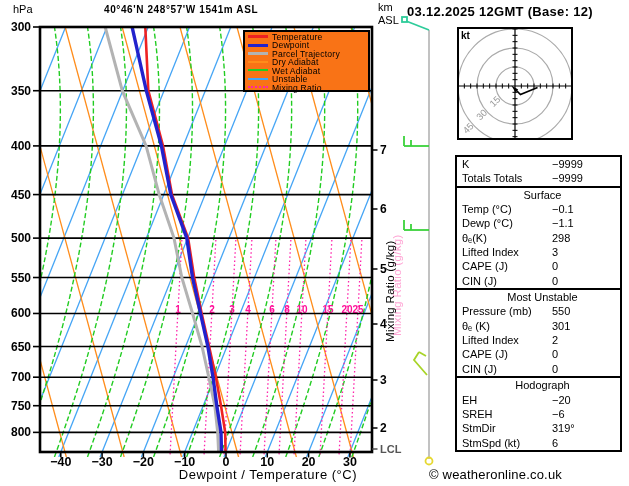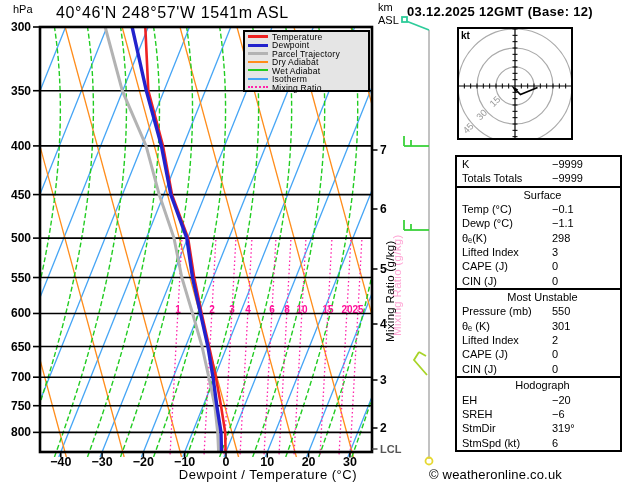--- a/index.html
+++ b/index.html
@@ -1,28 +1,28 @@
 <!DOCTYPE html>
 <html><head>
 <meta charset="utf-8">
 <style>
   html,body{margin:0;padding:0;background:#fff;}
   #root{position:relative;width:629px;height:486px;background:#fff;overflow:hidden;
         font-family:"Liberation Sans",sans-serif;color:#000;}
   svg{position:absolute;left:0;top:0;}
   .abs{position:absolute;white-space:nowrap;}
-  .title{font-size:16px;font-weight:normal;letter-spacing:.6px;}
+  .title{font-size:10px;font-weight:bold;letter-spacing:.6px;margin-left:48px;}
   .datetime{font-size:13px;font-weight:bold;letter-spacing:.3px;}
   .unit{font-size:11px;line-height:13px;}
   .xlabel{font-size:13px;letter-spacing:.5px;}
   .vlabel{transform:rotate(-90deg);transform-origin:0 0;font-size:11.5px;letter-spacing:.3px;}
   .vghost{color:#ffa6d5;}
   .footer{font-size:13px;font-weight:normal;letter-spacing:.2px;}
   
-  #legend{left:243px;top:30px;width:127px;height:62px;border:2px solid #000;background:#e5e5e5;
+  #legend{left:243px;top:30px;width:127px;height:62px;border:2px solid #000;background:#f97316;
           box-sizing:border-box;padding:1px 0 0 3px;}
   .leg-row{height:8.45px;line-height:8.45px;font-size:8.6px;letter-spacing:.2px;}
   .leg-sw{display:inline-block;width:20px;vertical-align:middle;margin-right:4px;margin-top:-2px;}
   
   #datatable{left:455px;top:155px;width:167px;border:2px solid #000;background:#fff;
              box-sizing:border-box;font-size:11px;}
   .tsection{border-top:2px solid #000;}
   .tsection:first-child{border-top:none;}
   .trow{position:relative;height:14.35px;line-height:14.45px;padding-left:5px;}
   .trow .val{position:absolute;left:95px;top:0;text-align:right;}
@@ -271,21 +271,21 @@
   <div class="abs vlabel" style="left:384px;top:342px;">Mixing Ratio (g/kg)</div>
 
   <div class="abs xlabel" style="left:77px;top:467px;width:280px;text-align:right;">Dewpoint / Temperature (°C)</div>
 
   <div id="legend" class="abs">
       <div class="leg-row"><span class="leg-sw" style="height: 3px; background: rgb(238, 34, 34);"></span><span>Temperature</span></div>
       <div class="leg-row"><span class="leg-sw" style="height: 3px; background: rgb(34, 34, 204);"></span><span>Dewpoint</span></div>
       <div class="leg-row"><span class="leg-sw" style="height: 3px; background: rgb(179, 179, 179);"></span><span>Parcel Trajectory</span></div>
       <div class="leg-row"><span class="leg-sw" style="height: 2px; background: rgb(255, 140, 26);"></span><span>Dry Adiabat</span></div>
       <div class="leg-row"><span class="leg-sw" style="height: 2px; background: rgb(34, 204, 34);"></span><span>Wet Adiabat</span></div>
-      <div class="leg-row"><span class="leg-sw" style="height: 2px; background: rgb(69, 165, 245);"></span><span>Isotherm</span></div>
+      <div class="leg-row"><span class="leg-sw" style="height: 2px; background: rgb(69, 165, 245);"></span><span>Unstable</span></div>
       <div class="leg-row"><span class="leg-sw" style="border-top: 2px dotted rgb(255, 34, 170);"></span><span>Mixing Ratio</span></div>
     </div>
 
   <div id="datatable" class="abs">
       <div class="tsection">
         <div class="trow"><span>K</span><span class="val">−9999</span></div>
         <div class="trow"><span>Totals Totals</span><span class="val">−9999</span></div>
       </div>
       <div class="tsection">
         <div class="thead">Surface</div>

